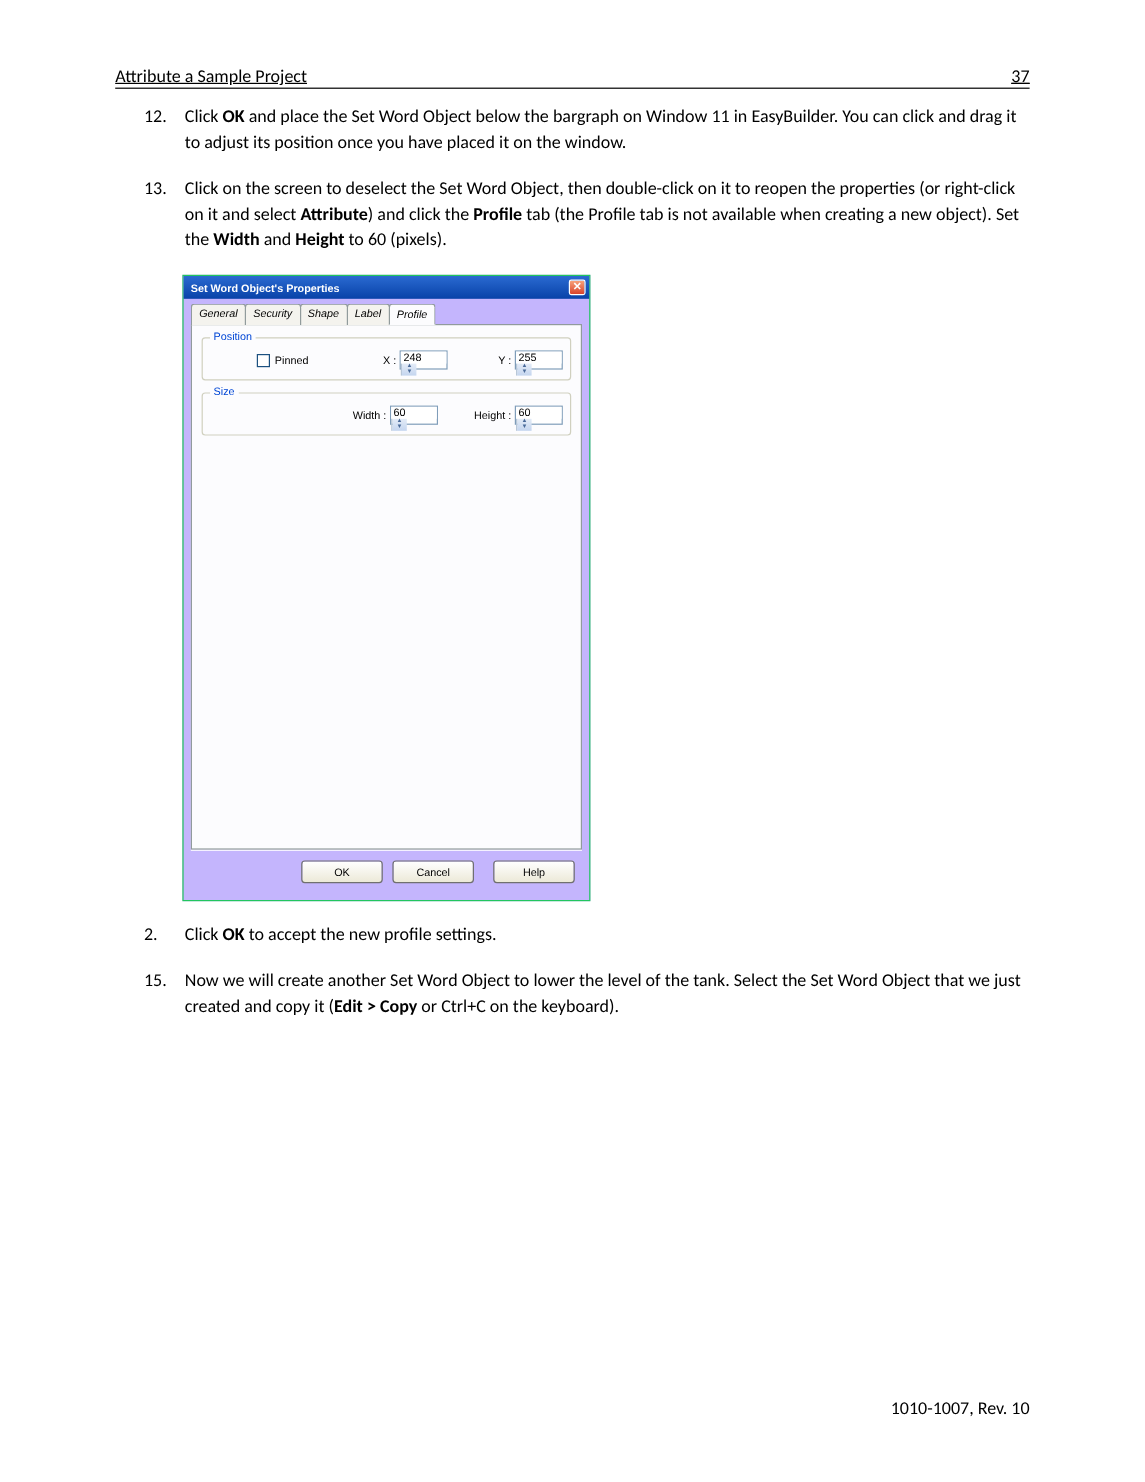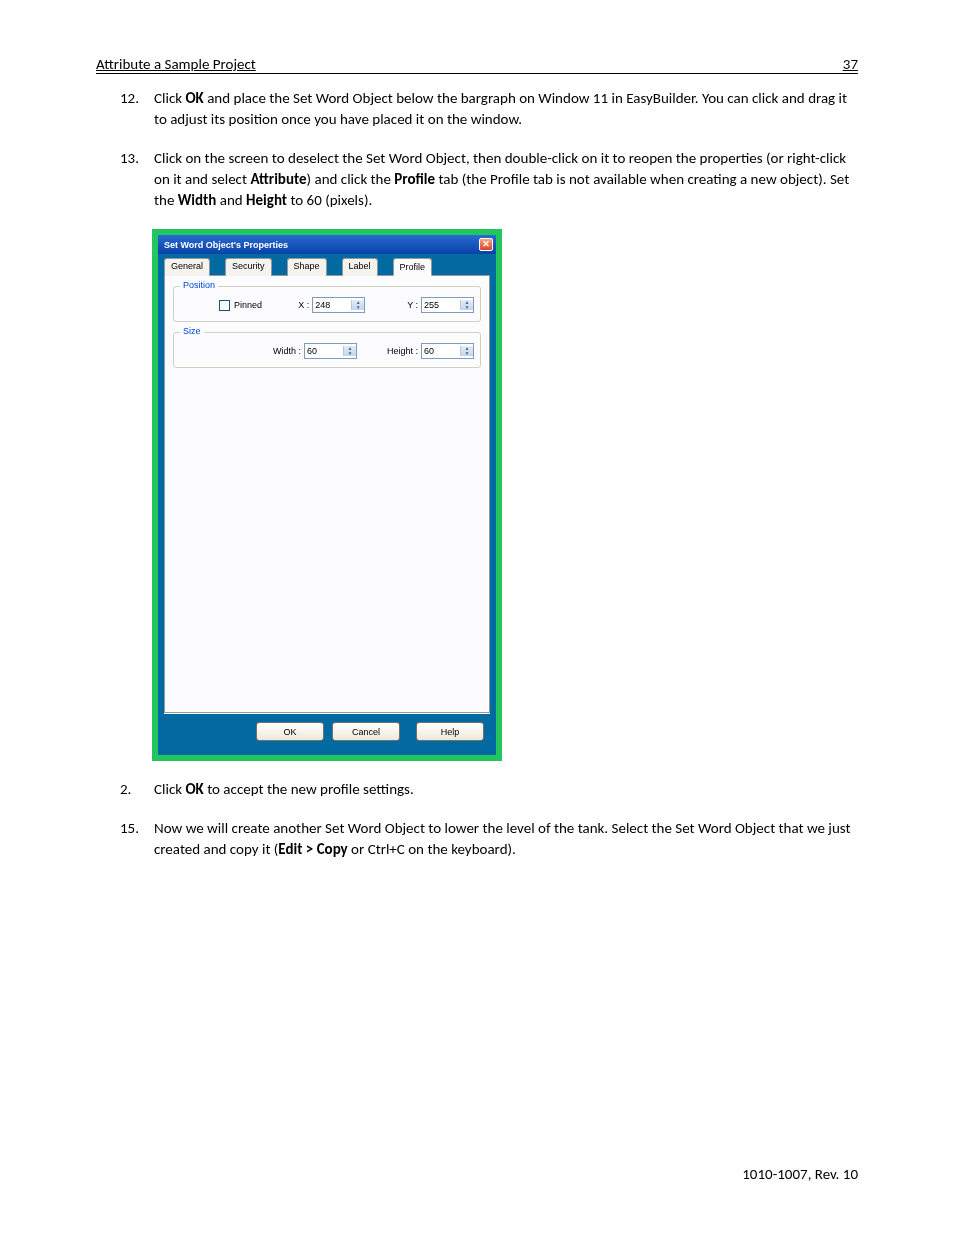--- a/index.html
+++ b/index.html
@@ -42,22 +42,22 @@
   }
   ol.steps > li > .body { flex: 1; }
   .b { font-weight: bold; }
 
   
   .dlg-wrap {
     margin: 6px 0 18px 56px;
   }
   .dlg {
     width: 338px;
-    border: 6px solid #22c55e;
-    background: #0369a1;
+    border: 1px solid #22c55e;
+    background: #c4b5fd;
     font-family: Tahoma, sans-serif;
     font-size: 9px;
     color: #000;
   }
   .dlg-titlebar {
     background: linear-gradient(to bottom,#3a6ea5,#0a246a 6%,#1b4fa0 50%,#0a246a);
     background: linear-gradient(to bottom,#2a6ad1,#0842a8);
     color: #fff;
     display: flex;
     align-items: center;
@@ -70,21 +70,21 @@
   .dlg-close {
     width: 14px; height: 13px;
     background: linear-gradient(to bottom,#f8a27a,#d8432c);
     border: 1px solid #fff;
     border-radius: 2px;
     display: flex; align-items: center; justify-content: center;
     color: #fff; font-size: 9px; line-height: 1;
     box-sizing: border-box;
   }
   .dlg-body { padding: 4px 6px 6px 6px; }
-  .tabstrip { display: flex; gap: 16px; margin-bottom: -1px; position: relative; z-index: 2;}
+  .tabstrip { display: flex; gap: 0; margin-bottom: -1px; position: relative; z-index: 2; font-style: italic;}
   .tab {
     border: 1px solid #919b9c;
     border-bottom: none;
     background: #f4f3ee;
     padding: 2px 6px 2px 6px;
     font-size: 9px;
     margin-right: -1px;
     border-radius: 3px 3px 0 0;
   }
   .tab.active {
@@ -115,23 +115,24 @@
     padding: 0 3px;
     color: #0046d5;
     font-size: 9px;
   }
   .row { display: flex; align-items: center; }
   .field {
     display: flex; align-items: center; gap: 3px;
     font-size: 9px;
   }
   .numbox {
-    display: inline-flex; align-items: center;
+    display: inline-flex; align-items: flex-start;
     border: 1px solid #7f9db9; background: #fff;
     height: 14px;
+    flex-direction: column;
   }
   .numbox input {
     border: none; outline: none; width: 34px;
     font-size: 9px; padding: 0 2px;
     font-family: Tahoma, sans-serif;
   }
   .spinner {
     width: 12px;
     background: linear-gradient(to bottom,#e4ecf7,#c4d5ef);
     border-left: 1px solid #b8c7d8;

